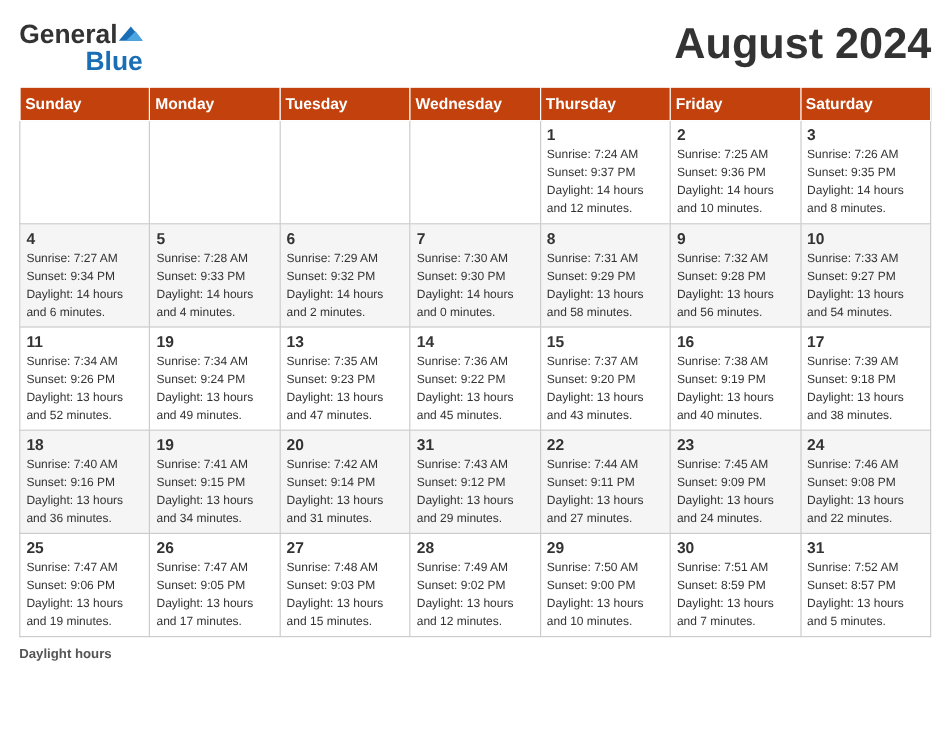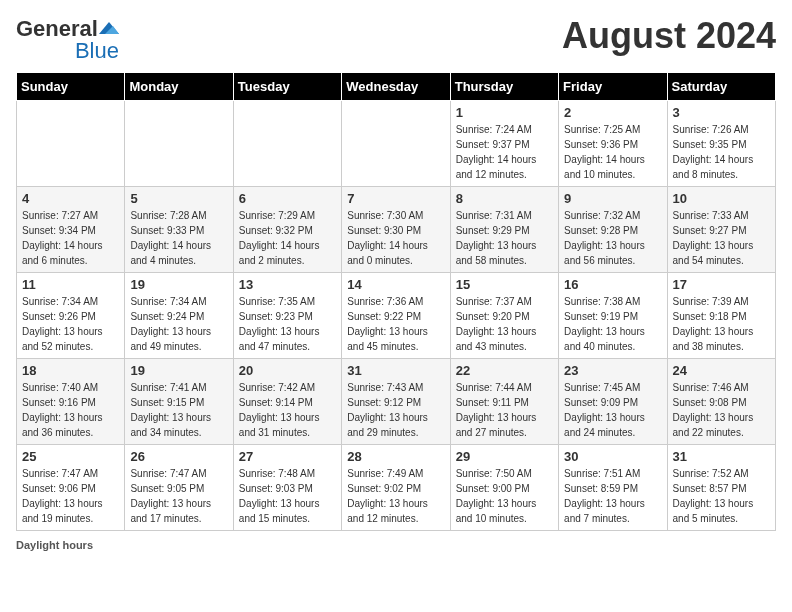--- a/index.html
+++ b/index.html
@@ -33,21 +33,21 @@
     .subtitle {
       font-size: 15px;
       color: #555;
     }
     .calendar {
       width: 100%;
       border-collapse: collapse;
       font-size: 11px;
     }
     .calendar thead tr th {
-      background: #000000;
+      background: #c2410c;
       color: #fff;
       padding: 6px 4px;
       text-align: left;
       font-size: 13px;
       font-weight: bold;
       border: 1px solid #fff;
     }
     .calendar tbody tr td {
       border: 1px solid #ccc;
       padding: 4px 5px;
@@ -86,21 +86,21 @@
 
 <div class="header-area">
   <div class="logo">
     <div style="display:flex; align-items:center;">
       <span style="font-size:22px; font-weight:bold; color:#333;">General</span>
       <svg width="20" height="16" viewBox="0 0 20 16" style="margin-left:1px; margin-top:-2px;">
         <polygon points="0,14 10,2 20,14" fill="#1a6eb5"></polygon>
         <polygon points="6,14 14,6 20,14" fill="#4da6e0"></polygon>
       </svg>
     </div>
-    <span style="font-size:22px; font-weight:normal; color:#1a6eb5; margin-top:-4px;">Blue</span>
+    <span style="font-size:22px; font-weight:bold; color:#1a6eb5; margin-top:-4px;">Blue</span>
   </div>
   <div class="title-area">
     <div class="main-title">August 2024</div>
   </div>
 </div>
 
 <table class="calendar">
   <thead>
     <tr>
     <th>Sunday</th>

